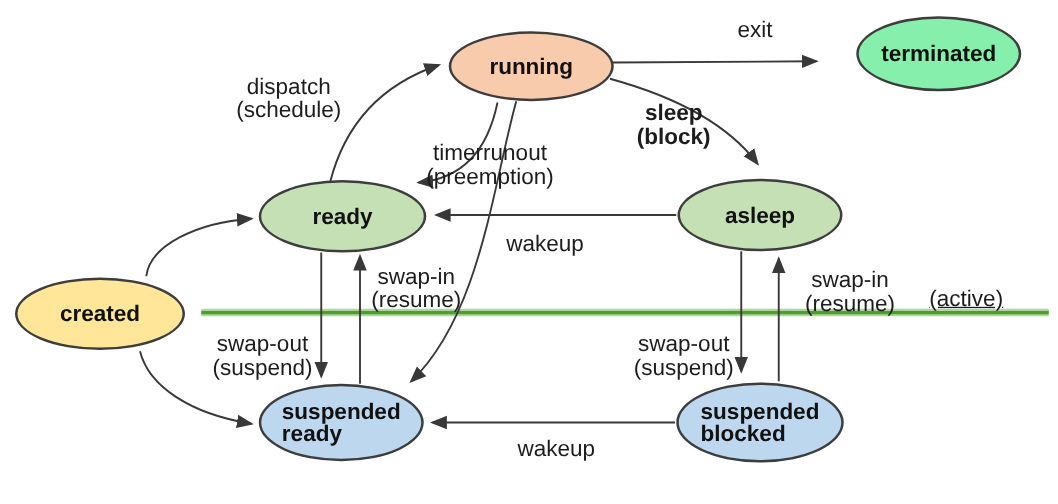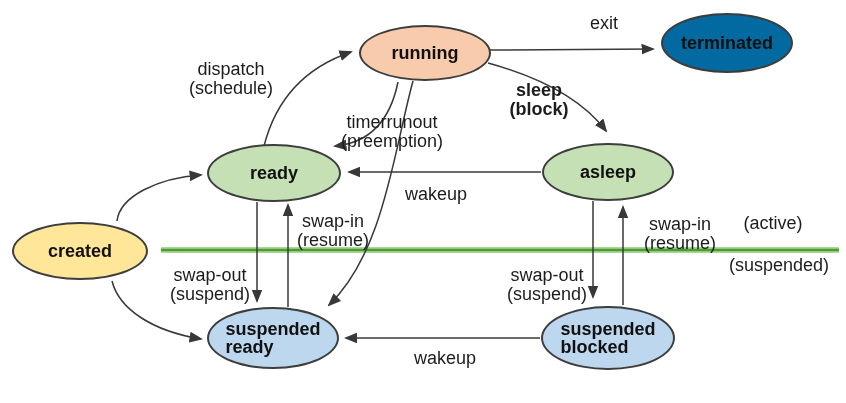--- a/index.html
+++ b/index.html
@@ -9,42 +9,42 @@
   }
   .wires{position:absolute;left:0;top:0;}
   .node{
     position:absolute;box-sizing:border-box;
     border:2px solid #3d3d3d;border-radius:50%;
     display:flex;align-items:center;justify-content:center;
     font-weight:bold;font-size:18px;color:#111111;
     text-align:left;white-space:pre-line;line-height:1.02;
   }
   .node-running{left:359px;top:25px;width:132px;height:56px;background:#F8CBAD;}
-  .node-terminated{left:661px;top:13px;width:132px;height:60px;background:#0369a1;}
+  .node-terminated{left:685px;top:13px;width:132px;height:60px;background:#86efac;}
   .node-ready{left:207px;top:144px;width:134px;height:58px;background:#C5E0B4;}
   .node-asleep{left:542px;top:143px;width:132px;height:58px;background:#C5E0B4;}
   .node-created{left:12px;top:222px;width:136px;height:58px;background:#FFE699;}
   .node-suspended-ready{left:207px;top:307px;width:132px;height:62px;background:#BDD7EE;}
   .node-suspended-blocked{left:541px;top:306px;width:134px;height:64px;background:#BDD7EE;}
   .elabel{
     position:absolute;transform:translate(-50%,-50%);
     font-size:18px;color:#1c1c1c;text-align:center;
     white-space:pre-line;line-height:1.06;
   }
   .l-dispatch{left:231px;top:79px;}
   .l-timerrunout{left:392px;top:132px;}
   .l-exit{left:604px;top:24px;text-align:center;}
   .l-sleep{left:539px;top:100px;font-weight:bold;}
   .l-wakeup-top{left:436px;top:195px;}
   .l-swap-in-left{left:333px;top:231px;}
   .l-swap-out-left{left:210px;top:285px;}
   .l-swap-in-right{left:680px;top:234px;}
   .l-swap-out-right{left:547px;top:285px;}
   .l-wakeup-bottom{left:445px;top:359px;}
-  .l-active{left:773px;top:224px;}
+  .l-active{left:773px;top:239px;text-decoration:underline;}
   .l-suspended{left:779px;top:266px;}
 </style>
 </head>
 <body>
 
 <div class="stage">
 
   <svg class="wires" width="846" height="403" viewBox="0 0 846 403">
     <defs>
       <marker id="ah" viewBox="0 0 10 10" refX="8.5" refY="5" markerWidth="9" markerHeight="9" orient="auto-start-reverse">
@@ -93,15 +93,14 @@
   <div class="elabel l-swap-in-left">swap-in
 (resume)</div>
   <div class="elabel l-swap-out-left">swap-out
 (suspend)</div>
   <div class="elabel l-swap-in-right">swap-in
 (resume)</div>
   <div class="elabel l-swap-out-right">swap-out
 (suspend)</div>
   <div class="elabel l-wakeup-bottom">wakeup</div>
   <div class="elabel l-active">(active)</div>
-  <div class="elabel l-suspended">(suspended)</div>
 
 </div>
 
 </body></html>

